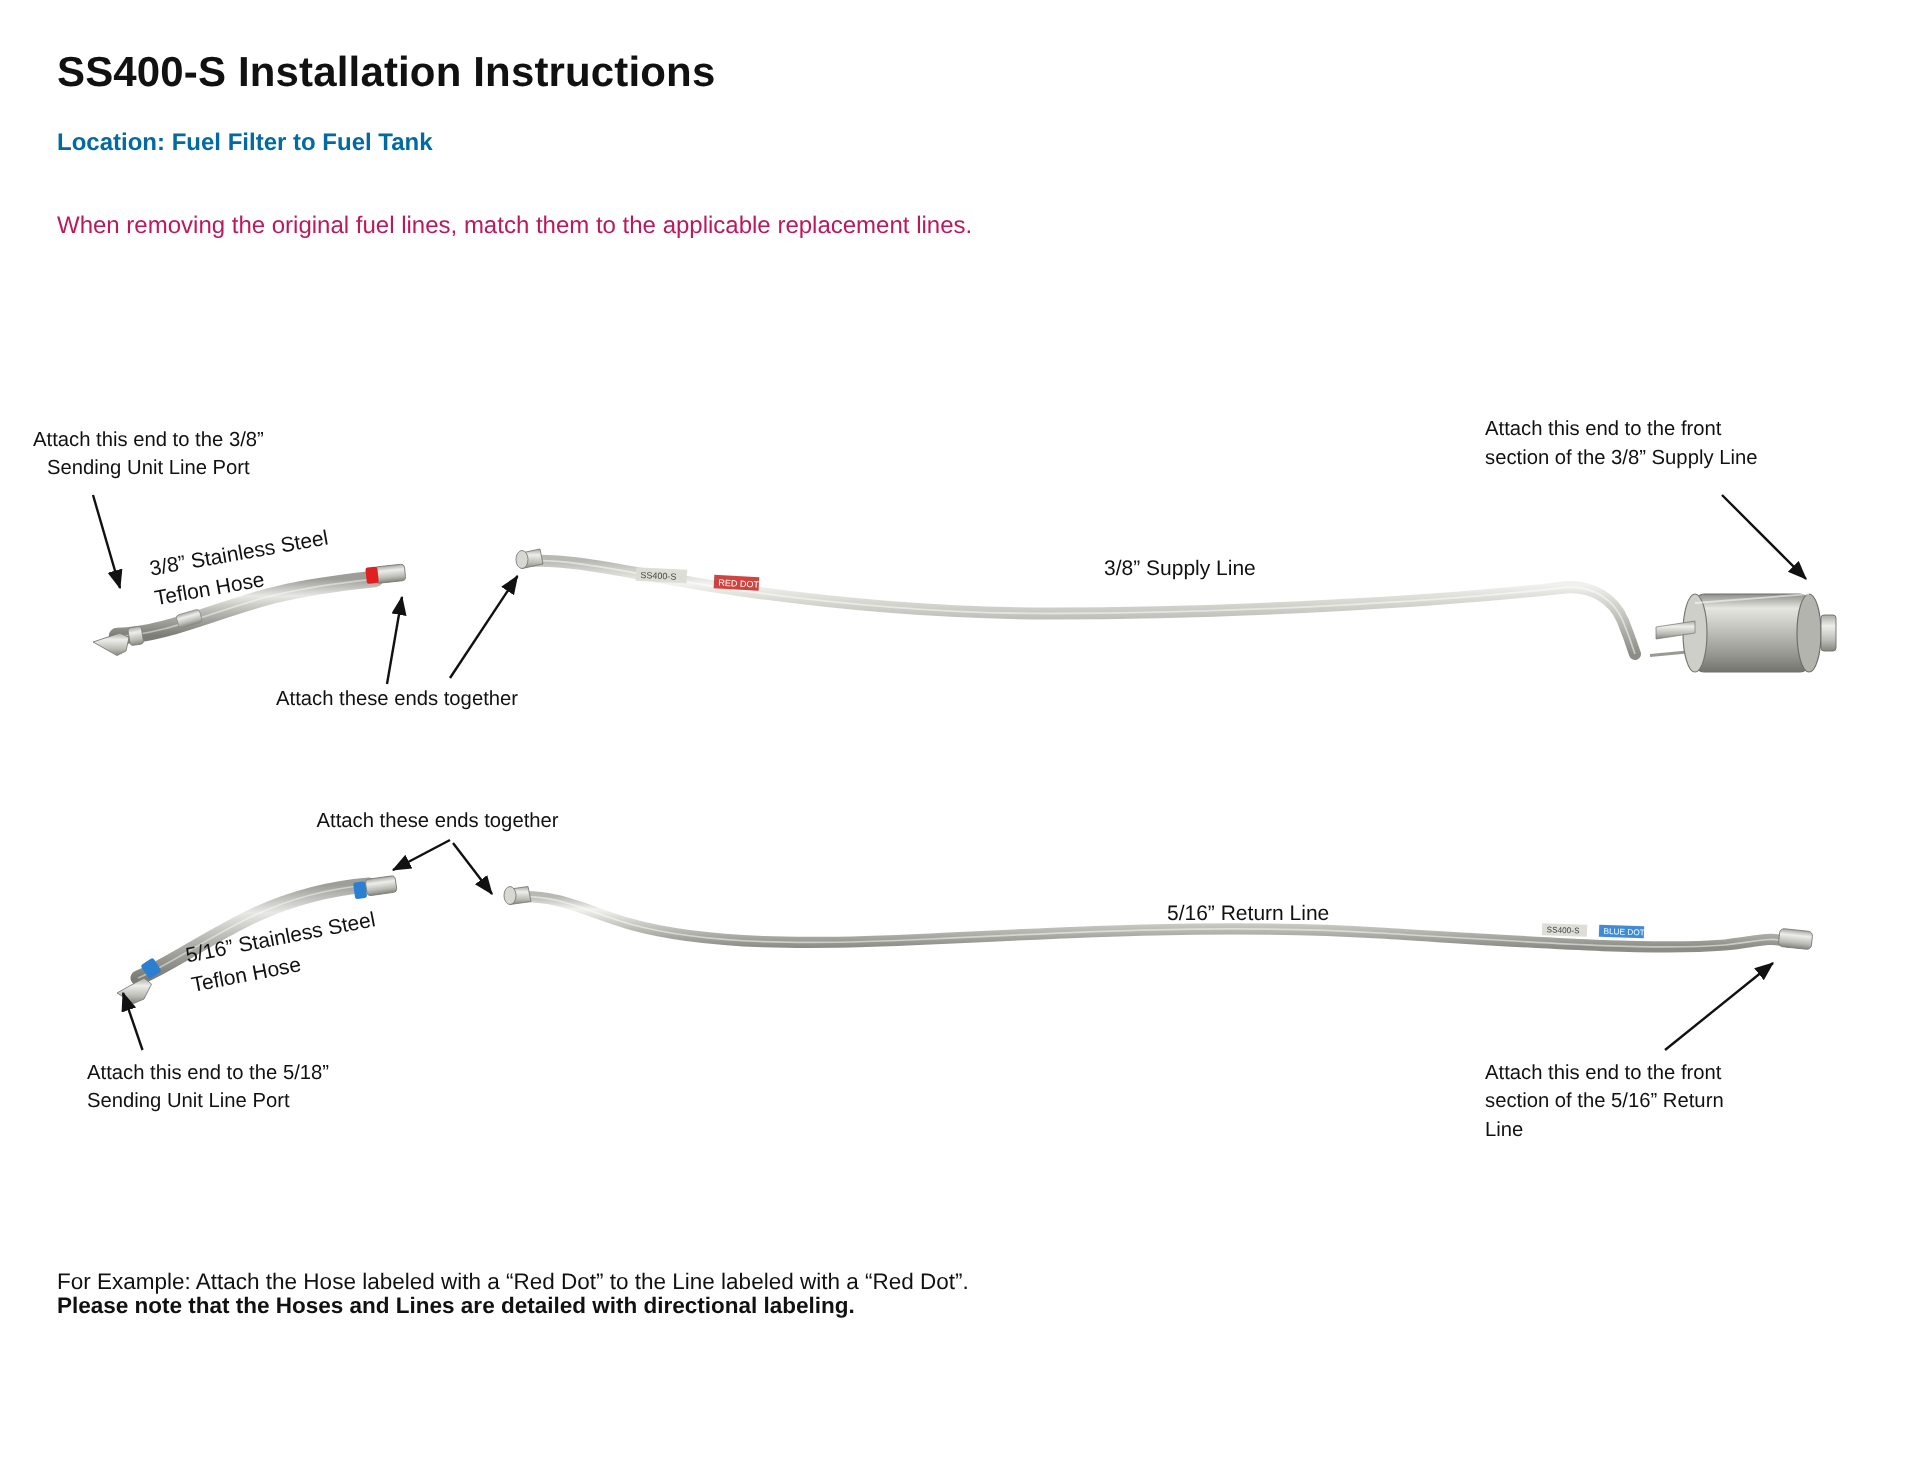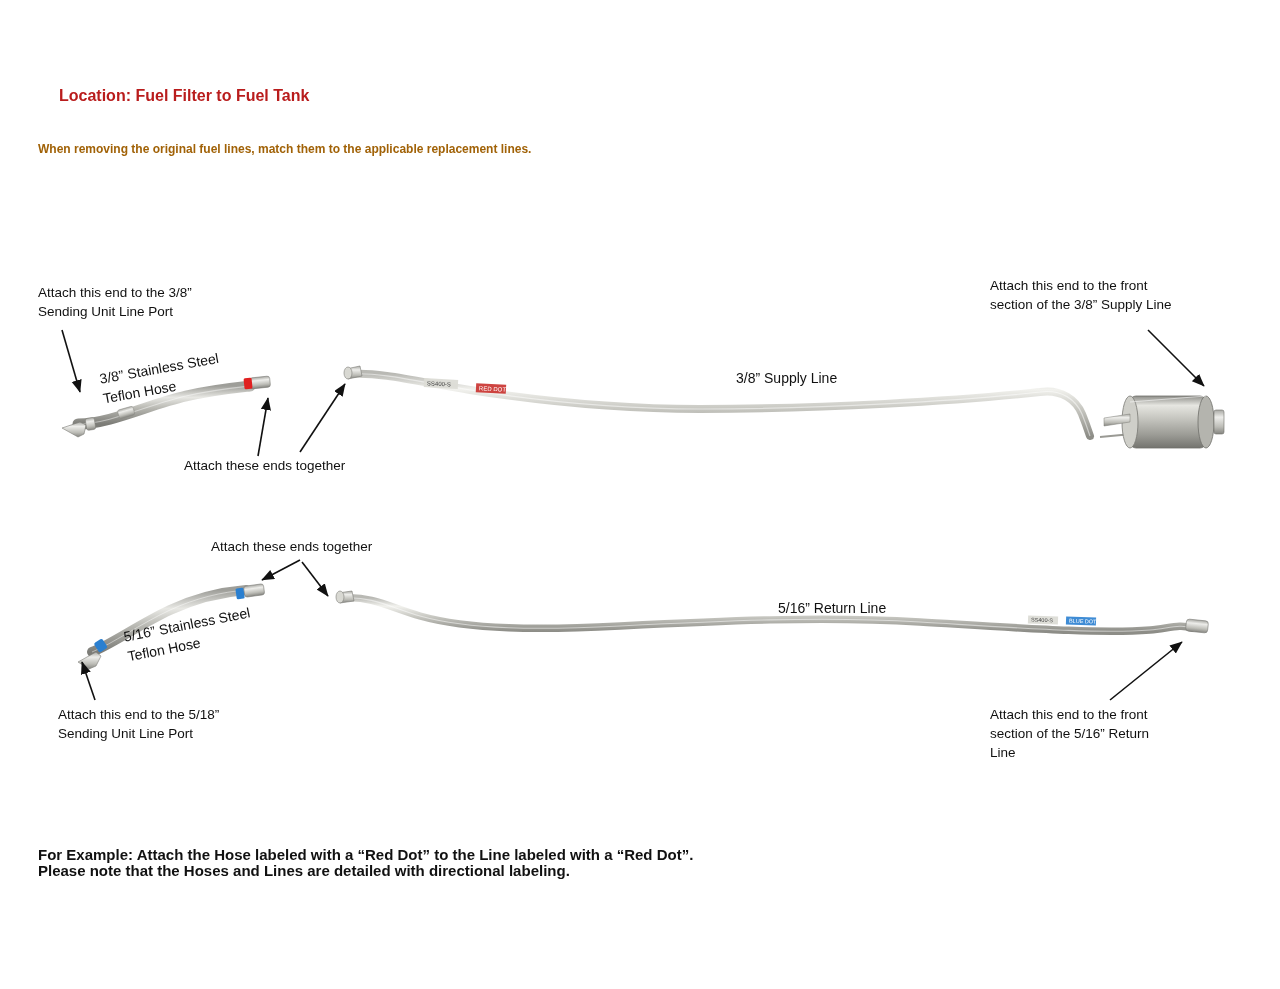--- a/index.html
+++ b/index.html
@@ -26,46 +26,45 @@
     font-weight: bold;
     letter-spacing: 0.1px;
     color: #111;
   }
   .subtitle {
     position: absolute;
     left: 38px;
     top: 87px;
     font-size: 16px;
     font-weight: bold;
-    color: #b91c1c;
-    margin-left: 21px;
+    color: #0369a1;
   }
   .instruction {
     position: absolute;
     left: 38px;
     top: 142px;
-    font-size: 12px;
-    font-weight: bold;
-    color: #a16207;
+    font-size: 16px;
+    font-weight: normal;
+    color: #be185d;
   }
   .note-line1 {
     position: absolute;
     left: 38px;
     top: 820px;
     font-size: 15px;
     font-weight: bold;
     color: #111;
     margin-top: 42px;
   }
   .note-line2 {
     position: absolute;
     left: 38px;
     top: 846px;
     font-size: 15px;
-    font-weight: bold;
+    font-weight: normal;
     color: #111;
   }
   .callout {
     position: absolute;
     font-size: 13.5px;
     line-height: 19px;
     color: #111;
     white-space: pre-line;
   }
   .label-rot {
@@ -87,20 +86,21 @@
     width: 1280px;
     height: 989px;
     pointer-events: none;
   }
 </style>
 </head>
 <body>
 
 <div id="page">
 
+  <div class="title">SS400-S Installation Instructions</div>
   <div class="subtitle">Location: Fuel Filter to Fuel Tank</div>
   <div class="instruction">When removing the original fuel lines, match them to the applicable replacement lines.</div>
 
   <svg class="overlay" viewBox="0 0 1280 989">
     <defs>
       <linearGradient id="steelV" x1="0" y1="0" x2="0" y2="1">
         <stop offset="0%" stop-color="#b9b9b4"></stop>
         <stop offset="25%" stop-color="#f2f2ee"></stop>
         <stop offset="55%" stop-color="#c9c9c3"></stop>
         <stop offset="100%" stop-color="#8d8d87"></stop>
@@ -202,21 +202,21 @@
 
       <path d="M300,560 L262,580" marker-end="url(#arrow)"></path>
       <path d="M302,562 L328,596" marker-end="url(#arrow)"></path>
 
       <path d="M95,700 L82,662" marker-end="url(#arrow)"></path>
 
       <path d="M1110,700 L1182,642" marker-end="url(#arrow)"></path>
     </g>
   </svg>
 
-  <div class="callout" style="left:38px; top:283px;">Attach this end to the 3/8”
+  <div class="callout" style="left:22px; top:283px;text-align:center;">Attach this end to the 3/8”
 Sending Unit Line Port</div>
 
   <div class="callout" style="left:990px; top:276px;">Attach this end to the front
 section of the 3/8” Supply Line</div>
 
   <div class="callout" style="left:184px; top:456px;">Attach these ends together</div>
 
   <div class="label-rot" style="left:98px; top:369px; transform:rotate(-10deg); transform-origin: left top;">3/8” Stainless Steel
 Teflon Hose</div>
 

